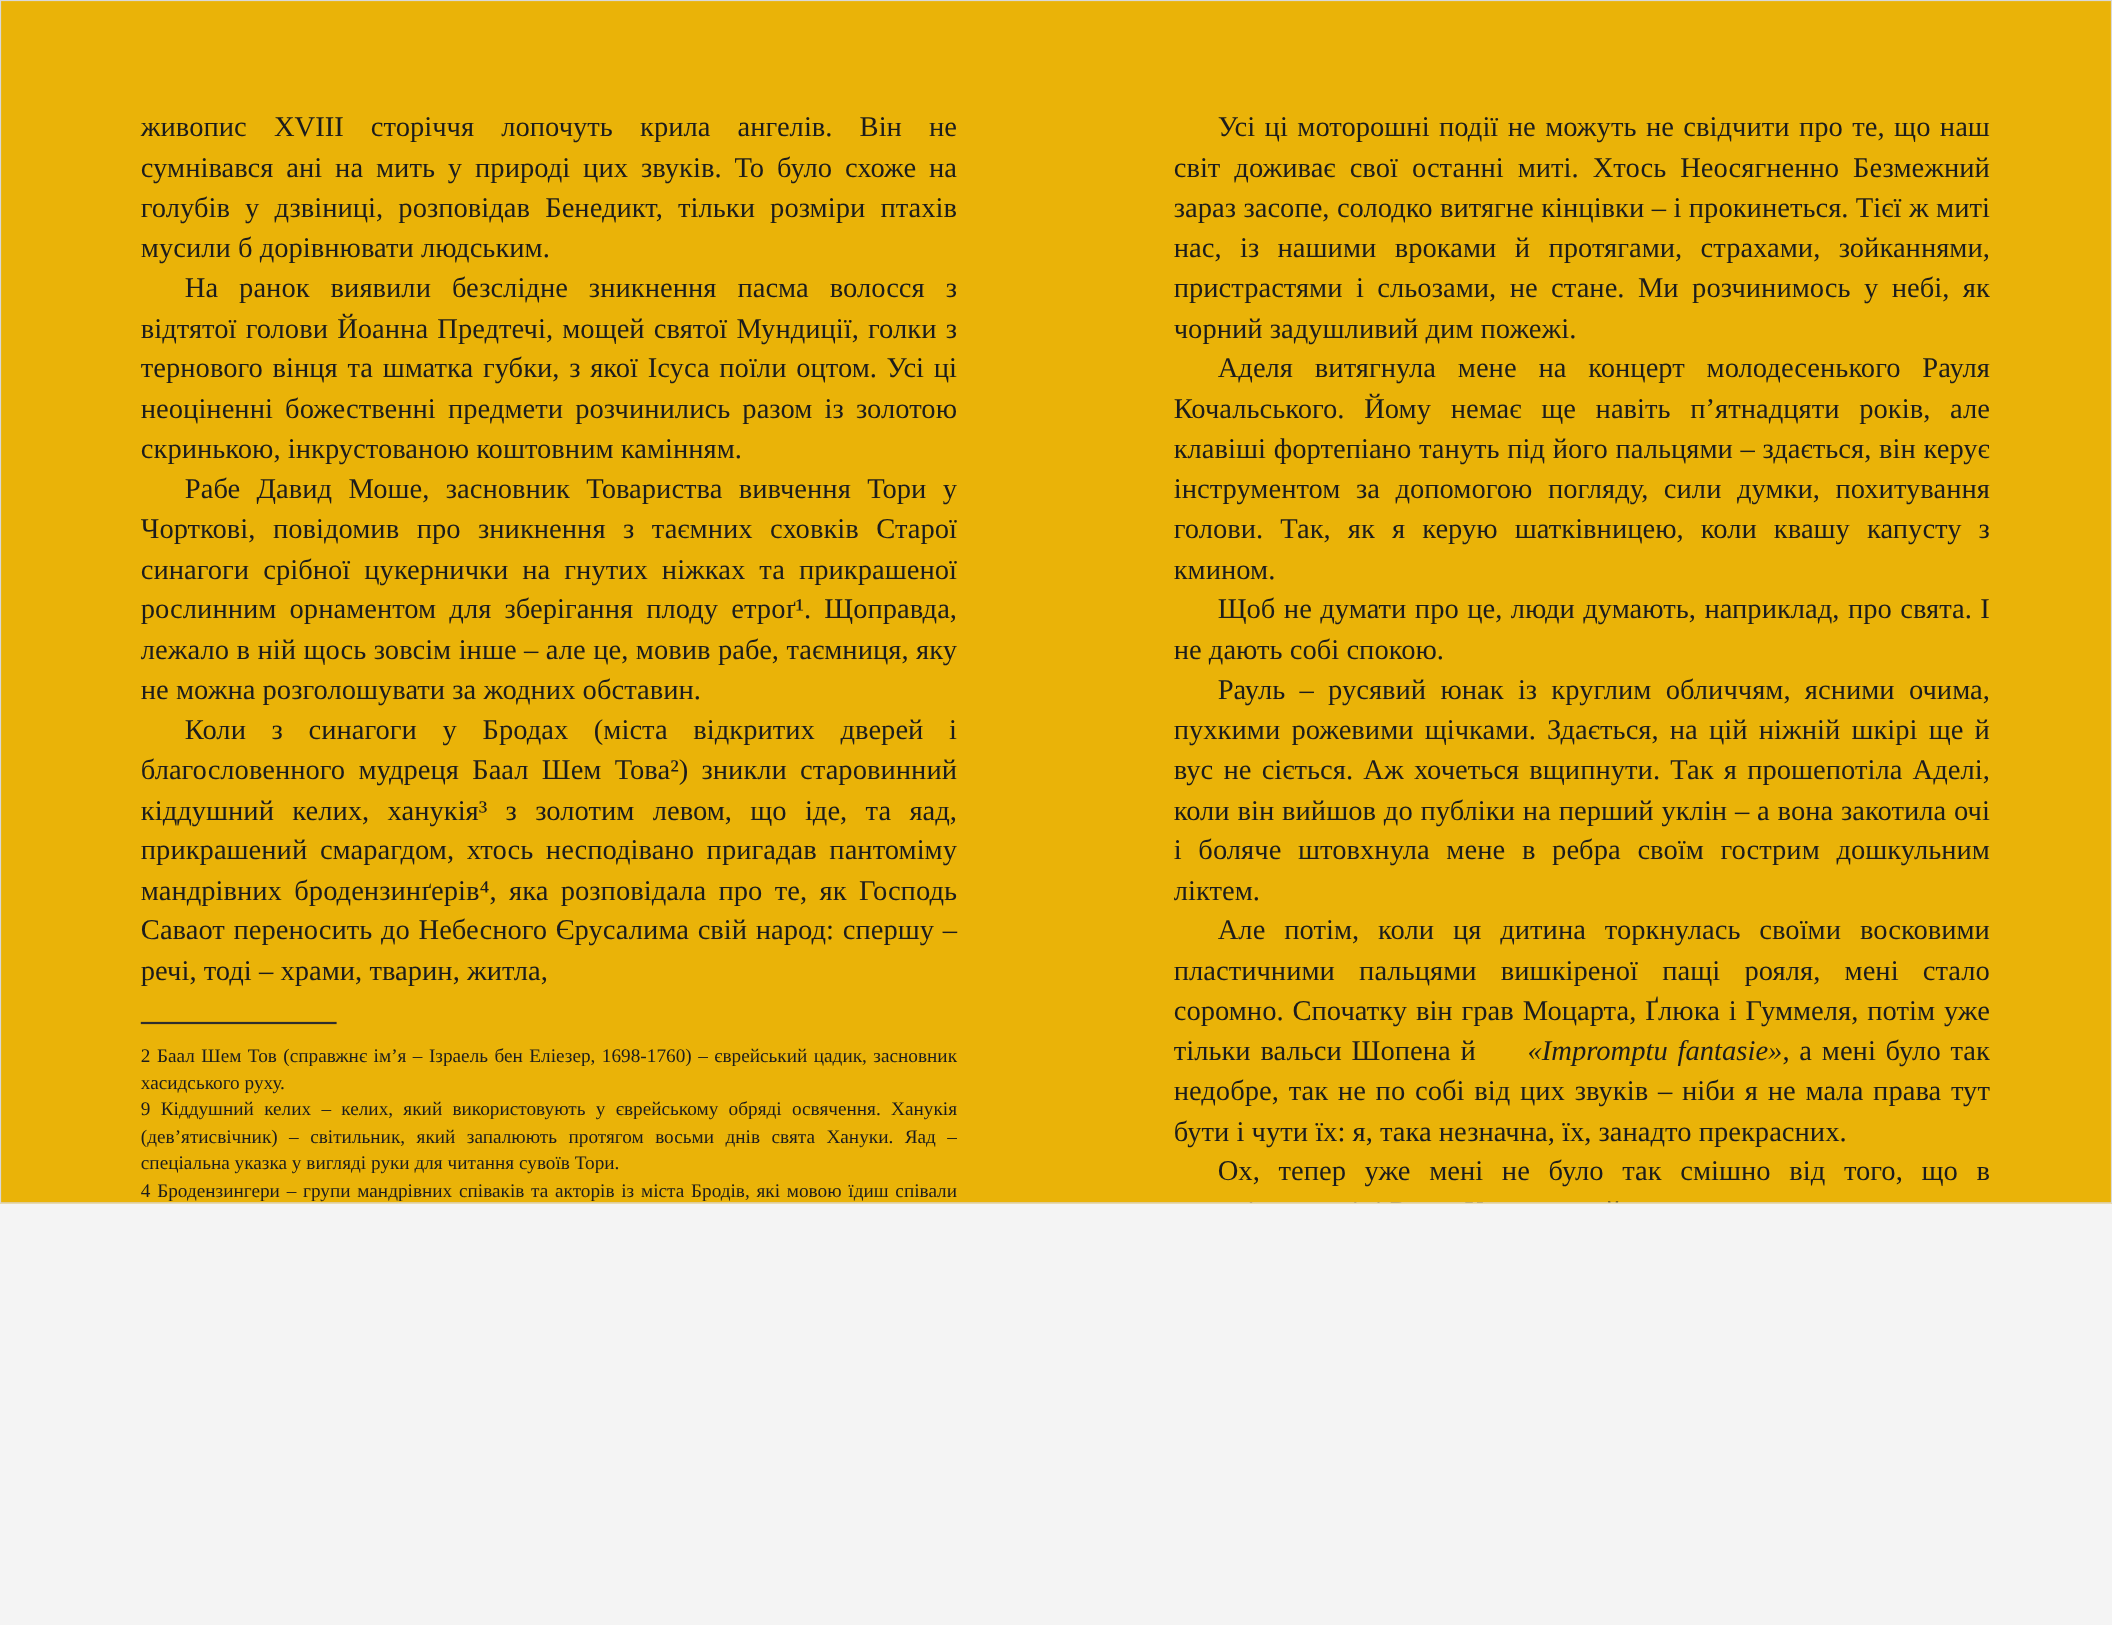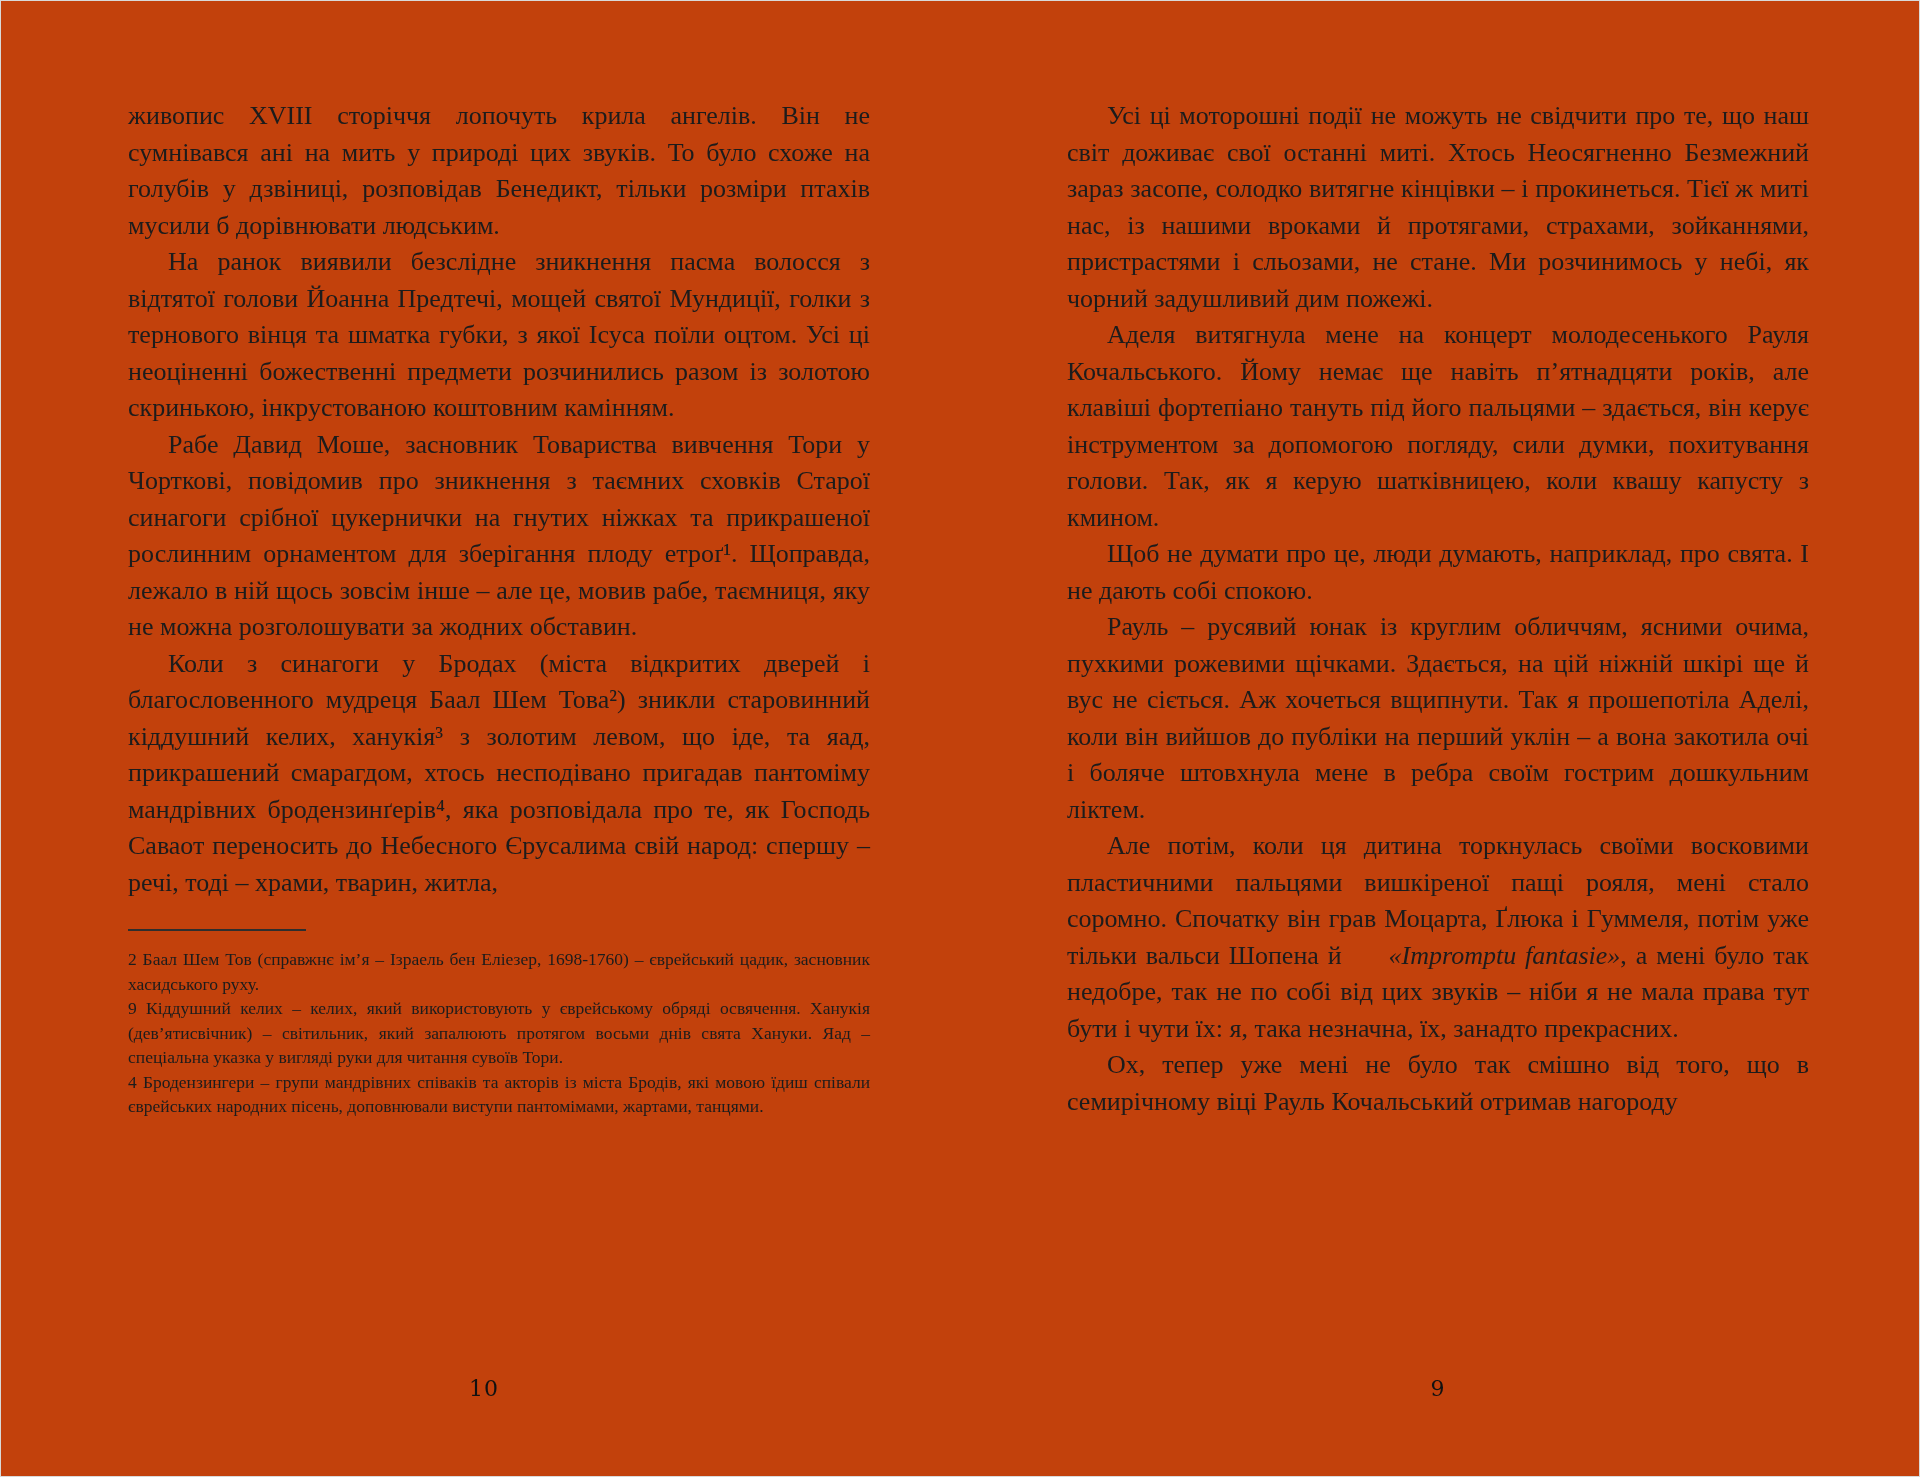--- a/index.html
+++ b/index.html
@@ -5,22 +5,22 @@
   * { box-sizing: border-box; }
   html, body { margin: 0; padding: 0; }
   body {
     width: 1920px; height: 1477px;
     background: #f4f4f4;
     font-family: "Liberation Serif", "DejaVu Serif", serif;
     color: #1c1c1c;
   }
   .spread {
     position: relative;
-    width: 1920px; height: 1477px;
-    background: #c2410c;
+    width: 1920px; height: 1094px;
+    background: #eab308;
     border: 1px solid #d9d9d9;
     overflow: hidden;
   }
   .column {
     position: absolute;
     top: 97px;
     width: 742px;
   }
   .column.left  { left: 127px; }
   .column.right { left: 1066px; }

